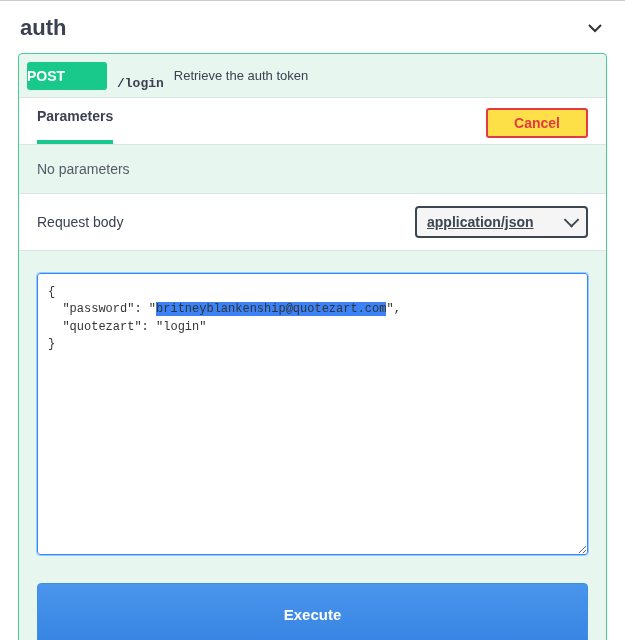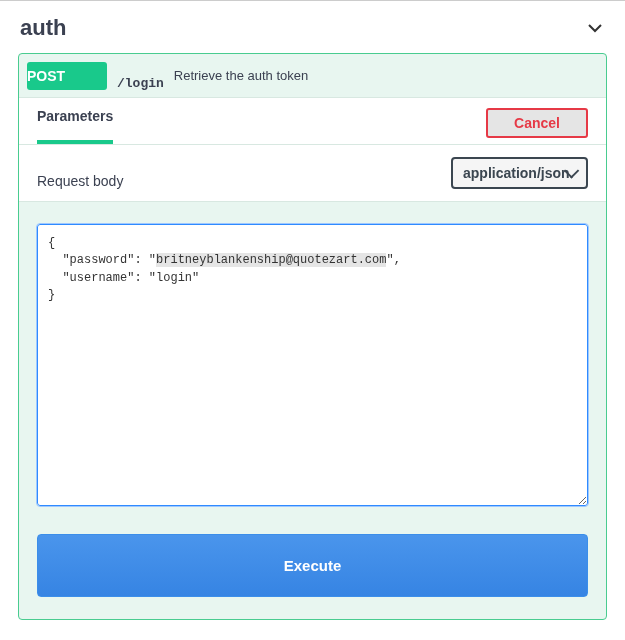--- a/index.html
+++ b/index.html
@@ -68,58 +68,59 @@
   .tab {
     font-size: 14px;
     font-weight: 700;
     color: #3b4151;
     padding-bottom: 10px;
     border-bottom: 4px solid #19c98b;
   }
   .cancel-btn {
     border: 2px solid #e63946;
     color: #e63946;
-    background: #e5e5e5;
+    background: #fde047;
     font-weight: 700;
     font-size: 14px;
     padding: 5px 26px;
     border-radius: 3px;
     cursor: pointer;
     margin-bottom: 6px;
   }
   .no-params {
     padding: 16px 18px;
     font-size: 14px;
     color: #555b66;
     border-top: 1px solid #d8e8e1;
     background: #e8f6f0;
   }
   .body-row {
     background: #fff;
     display: flex;
-    align-items: flex-end;
+    align-items: center;
     justify-content: space-between;
     padding: 12px 18px;
     border-top: 1px solid #d8e8e1;
     border-bottom: 1px solid #d8e8e1;
   }
   .body-row span {
     font-size: 14px;
     color: #3b4151;
   }
   .content-select {
     border: 2px solid #3b4650;
     border-radius: 4px;
     font-size: 14px;
     font-weight: 700;
     color: #3b4650;
     background: #f5f5f5;
-    padding: 6px 16px 6px 10px;
+    padding: 6px 52px 6px 10px;
     appearance: none;
     position: relative;
+    text-decoration: underline;
   }
   .select-wrap { position: relative; }
   .select-wrap::after {
     content: "";
     position: absolute;
     right: 11px; top: 50%;
     width: 9px; height: 9px;
     border-right: 2px solid #3b4650;
     border-bottom: 2px solid #3b4650;
     transform: translateY(-70%) rotate(45deg);
@@ -138,21 +139,21 @@
     font-family: "Courier New", monospace;
     font-size: 12px;
     line-height: 1.45;
     padding: 10px 10px;
     color: #333;
     white-space: pre;
     overflow: auto;
     resize: both;
   }
   .body-editor .hl {
-    background: #e5e5e5;
+    background: #3b82f6;
   }
   .exec-row {
     padding: 18px 18px 22px 18px;
   }
   .exec-btn {
     width: 100%;
     background: #3b8eea;
     background: linear-gradient(#4a95ec,#3684e3);
     border: 1px solid #3b8eea;
     color: #fff;
@@ -182,34 +183,35 @@
       <span class="method">POST</span>
       <span class="path">/login</span>
       <span class="desc">Retrieve the auth token</span>
     </div>
 
     <div class="tabs-row">
       <div class="tab">Parameters</div>
       <button class="cancel-btn">Cancel</button>
     </div>
 
+    <div class="no-params">No parameters</div>
 
     <div class="body-row">
       <span>Request body</span>
       <span class="select-wrap">
         <select class="content-select">
           <option>application/json</option>
         </select>
       </span>
     </div>
 
     <div class="body-editor-wrap">
       <div class="body-editor" contenteditable="true" style="">{
   "<span>password</span>": "<span class="hl">britneyblankenship@quotezart.com</span>",
-  "<span>username</span>": "<span>login</span>"
+  "<span>quotezart</span>": "<span>login</span>"
 }</div>
     </div>
 
     <div class="exec-row">
       <button class="exec-btn">Execute</button>
     </div>
 
   </div>
 </div>
 

